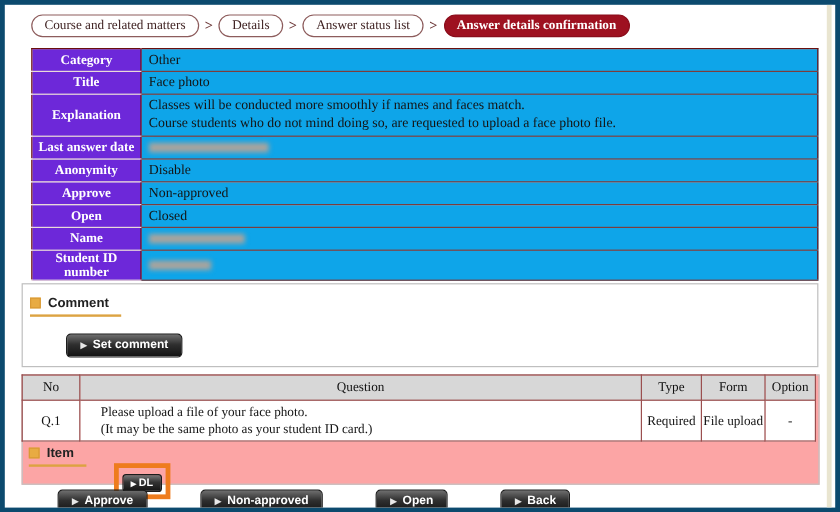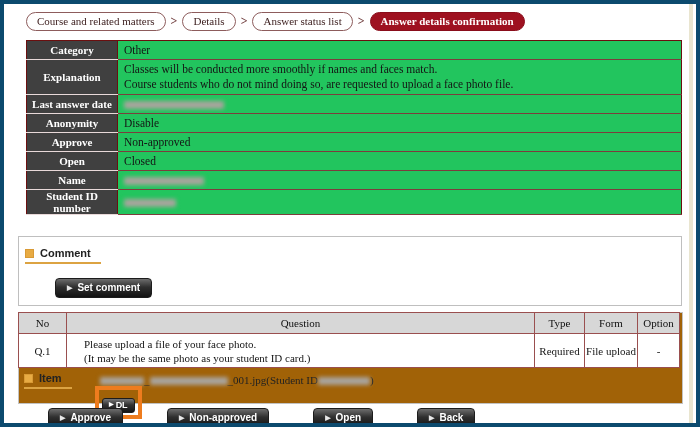--- a/index.html
+++ b/index.html
@@ -10,24 +10,24 @@
   
   .breadcrumb { position: absolute; top: 8px; left: 22px; display: flex; align-items: center; white-space: nowrap; }
   .pill { display: inline-block; padding: 2px 10px 3px; border: 1px solid #8d5c5c; border-radius: 11px;
           font: 11px "Liberation Serif", serif; color: #3f2222; background: #fff; }
   .pill.active { background: #9e1120; border-color: #8a0d1b; color: #fff; font-weight: bold; }
   .crumb-sep { margin: 0 5px; color: #6e3a3a; font: bold 12px "Liberation Serif", serif; }
 
   
   table.details { position: absolute; top: 36px; left: 22px; width: 656px; border-collapse: collapse;
                   table-layout: fixed; border: 1px solid #6b0f0f; }
-  table.details th { width: 91px; background: #404040; color: #fff; font: bold 11px "Liberation Serif", serif;
+  table.details th { width: 91px; background: #6d28d9; color: #fff; font: bold 11px "Liberation Serif", serif;
                      text-align: center; border-bottom: 1px solid #e9d9d9; border-right: 1px solid #6b0f0f; }
   table.details td { font: 11.5px "Liberation Serif", serif; color: #141414; padding: 2px 6px;
-                     border-bottom: 1px solid #7c3d3d; background: #22c55e; }
+                     border-bottom: 1px solid #7c3d3d; background: #0ea5e9; }
   .row-h { height: 19px; } .row-tall { height: 34px; padding-left: 12px; }
   .exp-line { line-height: 15px; }
 
   
   .blur { display: inline-block; height: 8px; background: #a9a49d; border-radius: 1px;
           filter: blur(2px); vertical-align: middle; }
 
   
   .sec-head { display: inline-block; border-bottom: 2px solid #dca342; padding: 0 10px 3px 0;
               font: bold 11px "Liberation Sans", sans-serif; color: #222; white-space: nowrap; }
@@ -40,36 +40,36 @@
          padding: 3px 11px 4px; cursor: pointer; white-space: nowrap; margin-left: 30px; }
   .btn .arr { font-size: 7px; margin-right: 5px; color: #e8e8e8; }
 
   
   .comment-box { position: absolute; top: 232px; left: 14px; width: 664px; height: 70px;
                  border: 1px solid #bfbfbf; background: #fff; padding: 6px; }
   .comment-box .btn { position: absolute; left: 6px; bottom: 7px; }
 
   
   .question-box { position: absolute; top: 308px; left: 14px; width: 665px; height: 92px;
-                  border: 1px solid #c2c2c2; background: #a16207; overflow: visible; }
+                  border: 1px solid #c2c2c2; background: #fca5a5; overflow: visible; }
   table.qtable { border-collapse: collapse; table-layout: fixed; width: 662px; margin: -1px 0 0 -1px;
                  border: 1px solid #9a4f4f; }
   table.qtable th { background: #d7d7d7; font: 11px "Liberation Serif", serif; font-weight: normal;
                     color: #111; border: 1px solid #9a4f4f; height: 21px; text-align: center; }
   table.qtable td { border: 1px solid #9a4f4f; font: 11px "Liberation Serif", serif; color: #141414;
                     height: 34px; text-align: center; background: #fff; }
   table.qtable td.qcell { text-align: left; padding: 2px 17px; }
   .q-line { line-height: 14px; }
 
   .item-head { position: absolute; left: 5px; top: 59px; }
   .file-line { position: absolute; left: 81px; top: 61px; font: 11px "Liberation Serif", serif; color: #222;
                white-space: nowrap; }
   .dl-wrap { position: absolute; left: 76px; top: 73px; border: 4px solid #ee7c1e; padding: 2px 3px;
              background: transparent; }
-  .dl-btn { display: inline-flex; align-items: flex-start; background: linear-gradient(#777, #333 45%, #151515);
+  .dl-btn { display: inline-flex; align-items: flex-end; background: linear-gradient(#777, #333 45%, #151515);
             color: #fff; border: 1px solid #1c1c1c; border-radius: 3px; font: bold 9px "Liberation Sans", sans-serif;
             padding: 1px 6px 2px; cursor: pointer; }
   .dl-btn .arr { font-size: 6px; margin-right: 2px; }
 
   
   .actions { position: absolute; left: 14px; top: 404px; display: flex; gap: 14px; }
 </style>
 </head>
 <body>
 
@@ -84,20 +84,24 @@
     <span class="pill">Answer status list</span>
     <span class="crumb-sep">&gt;</span>
     <span class="pill active">Answer details confirmation</span>
   </nav>
 
   <table class="details">
     <tbody>
         <tr class="row-h">
       <th>Category</th>
       <td>Other</td>
+    </tr>
+    <tr class="row-h">
+      <th>Title</th>
+      <td>Face photo</td>
     </tr>
     <tr class="row-tall">
       <th>Explanation</th>
       <td>
         <div class="exp-line">Classes will be conducted more smoothly if names and faces match.</div>
         <div class="exp-line">Course students who do not mind doing so, are requested to upload a face photo file.</div>
       </td>
     </tr>
     <tr class="row-h">
       <th>Last answer date</th>
@@ -156,23 +160,20 @@
         <td>File upload</td>
         <td>-</td>
       </tr>
     </tbody>
       </table>
 
     <div class="sec-head item-head">
       <span class="sq"></span><span>Item</span>
     </div>
 
-    <div class="file-line">
-      <span class="blur" style="width:44px"></span><span>_</span><span class="blur" style="width:78px"></span><span>_001.jpg(Student ID</span><span class="blur" style="width:52px"></span><span>)</span>
-    </div>
 
     <div class="dl-wrap">
       <button class="dl-btn">
         <span class="arr">▶</span>
           <span>DL</span>
       </button>
     </div>
   </section>
 
   <div class="actions">

